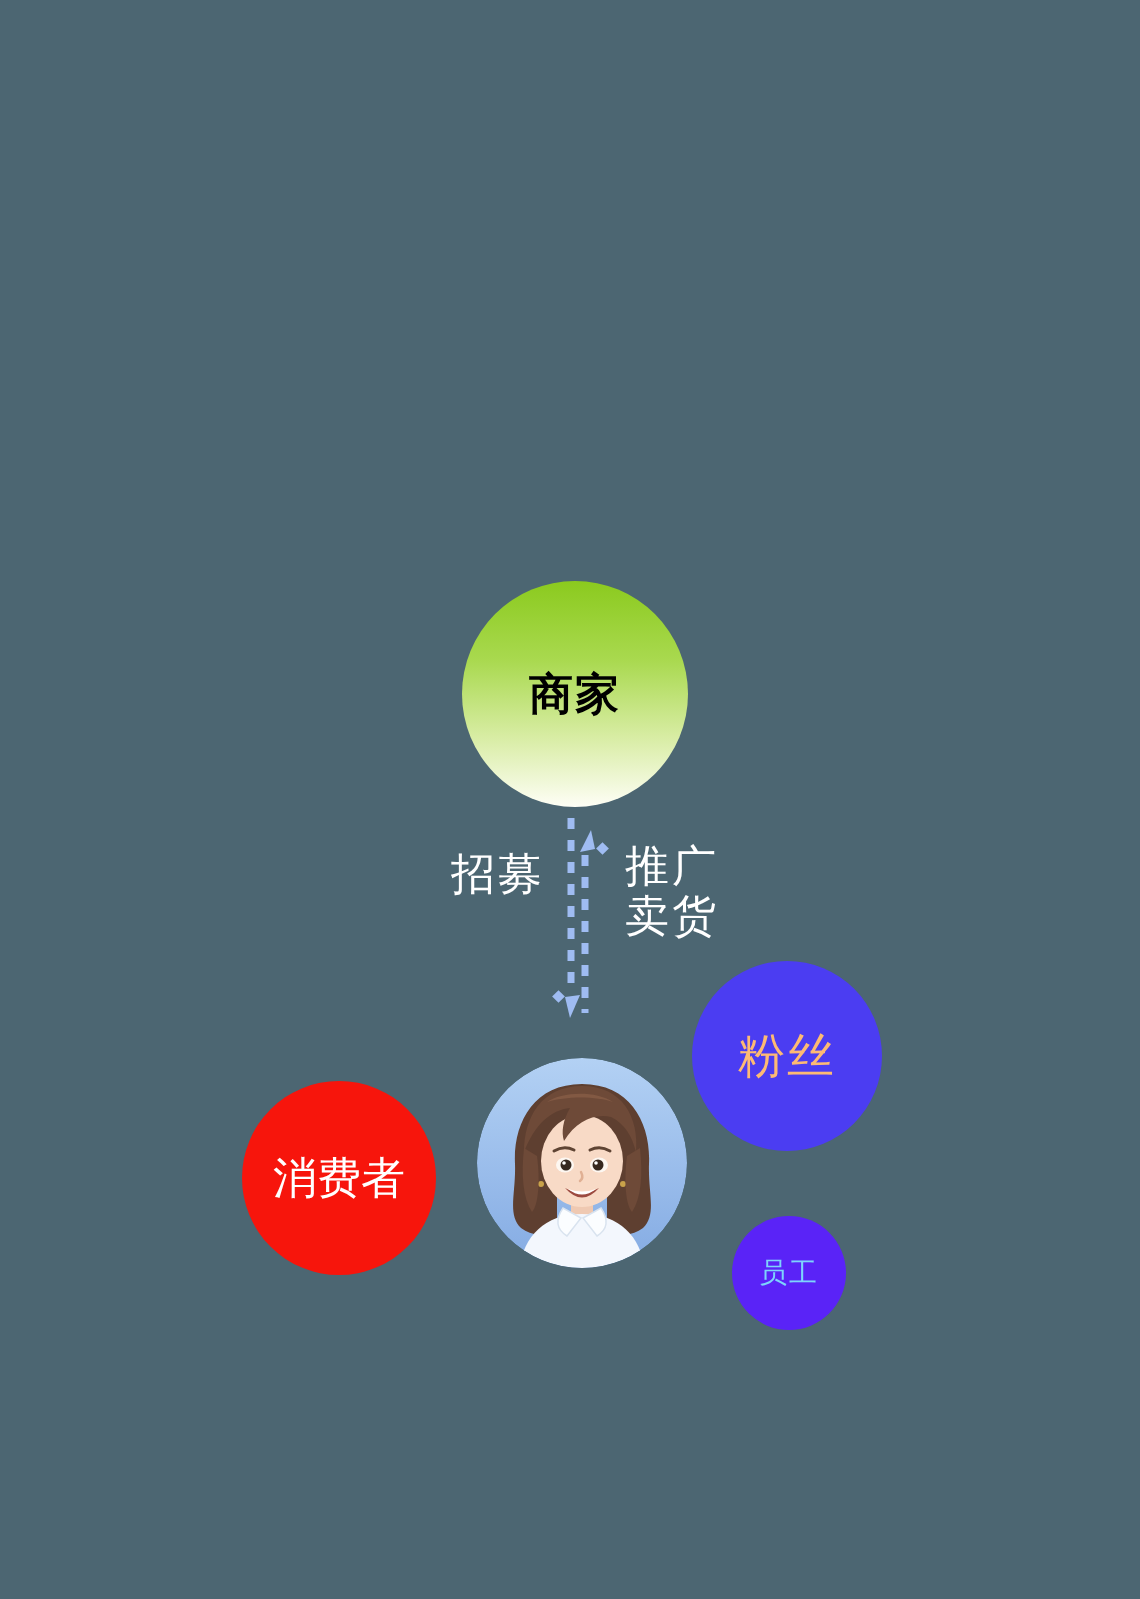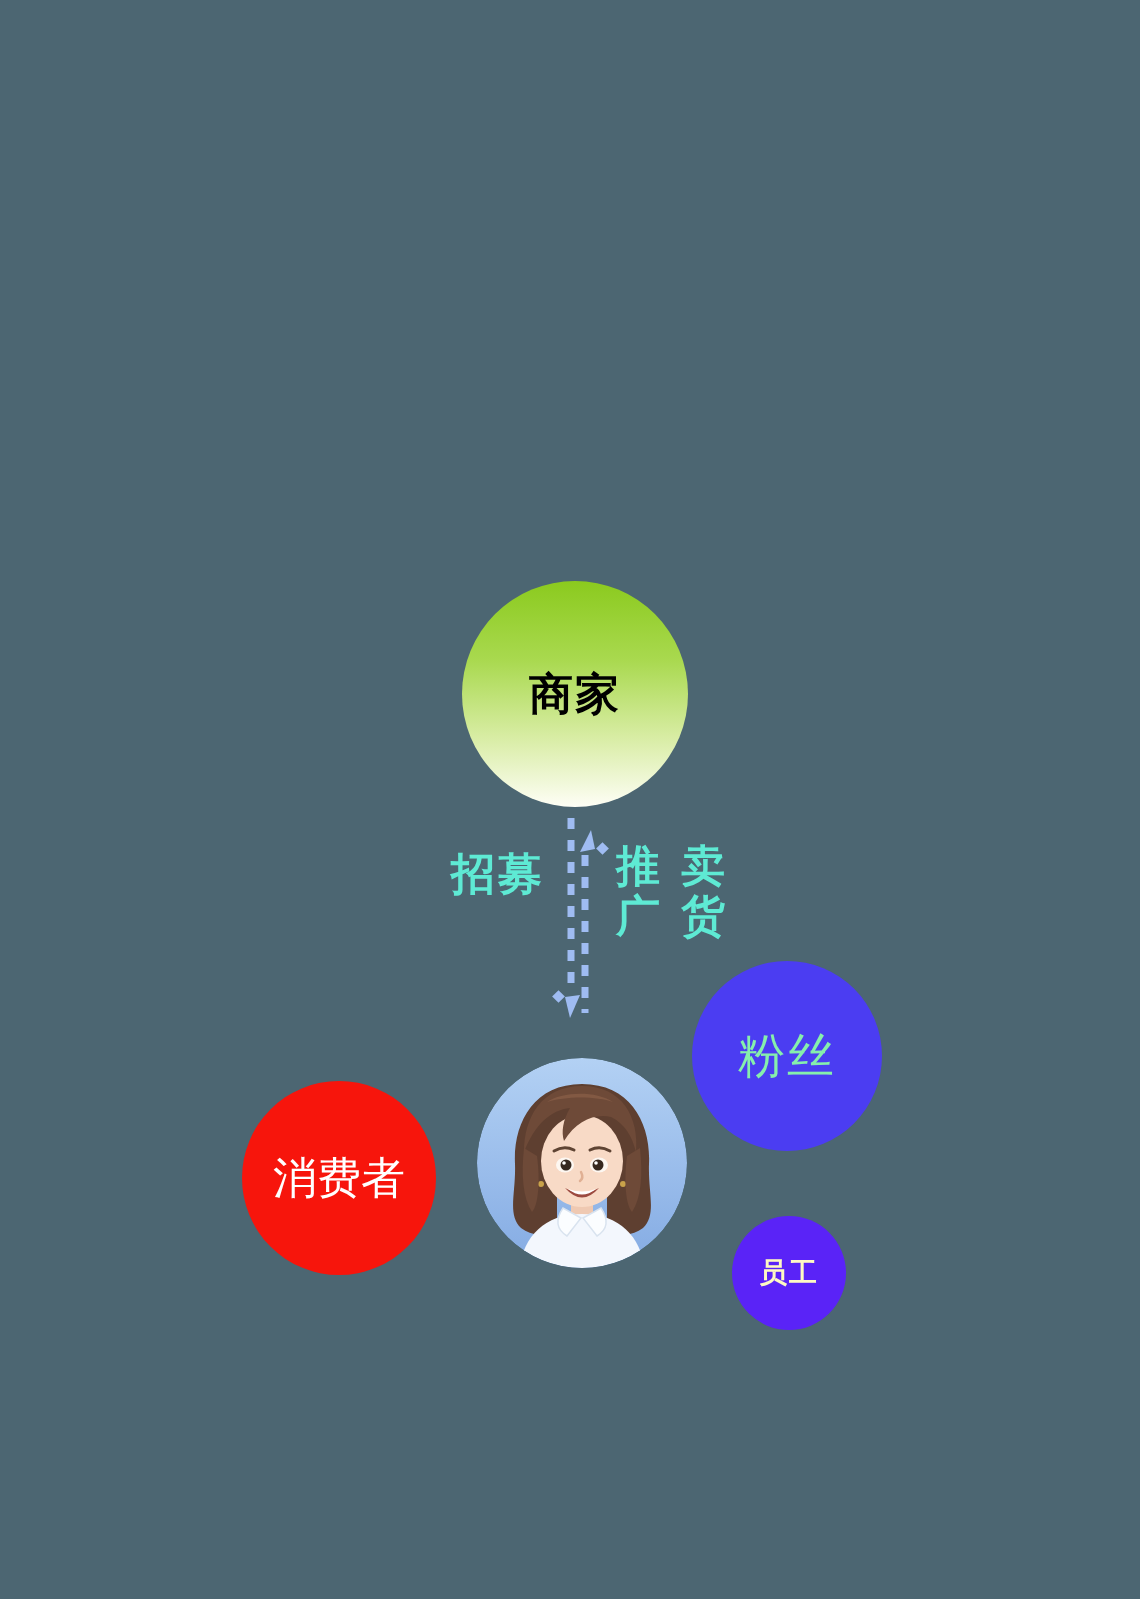--- a/index.html
+++ b/index.html
@@ -50,37 +50,37 @@
     background: #9A38E5;
   }
   .agent .node-label { color: #FFFFFF; font-size: 34px; font-weight: 500; letter-spacing: 1px; }
 
   
   .fans {
     left: 692px; top: 961px;
     width: 190px; height: 190px;
     background: #4B3DF2;
   }
-  .fans .node-label { color: #86efac; font-size: 47px; font-weight: 500; letter-spacing: 2px; }
+  .fans .node-label { color: #fdba74; font-size: 47px; font-weight: 500; letter-spacing: 2px; }
 
   
   .consumer {
     left: 242px; top: 1081px;
     width: 194px; height: 194px;
     background: #F7150C;
   }
   .consumer .node-label { color: #FFFFFF; font-size: 44px; font-weight: 400; }
 
   
   .employee {
     left: 732px; top: 1216px;
     width: 114px; height: 114px;
     background: #5A23F7;
   }
-  .employee .node-label { color: #fef9c3; font-size: 28px; font-weight: 700; letter-spacing: 2px; }
+  .employee .node-label { color: #7dd3fc; font-size: 28px; font-weight: 400; letter-spacing: 2px; }
 
   
   .avatar-wrap {
     position: absolute;
     left: 477px; top: 1058px;
     width: 210px; height: 210px;
     border-radius: 50%;
     overflow: hidden;
     z-index: 3;
   }
@@ -96,35 +96,35 @@
   }
 
   
   .arrows-svg {
     position: absolute;
     left: 540px; top: 800px;
     width: 90px; height: 230px;
   }
   .flow-label {
     position: absolute;
-    color: #5eead4;
+    color: #ffffff;
     font-size: 44px;
-    font-weight: 700;
+    font-weight: 400;
     letter-spacing: 3px;
     text-align: center;
   }
   .flow-recruit {
     left: 433px; top: 845px;
     width: 130px;
   }
   .flow-promote {
     left: 607px; top: 841px;
     width: 130px;
     display: flex;
-    flex-direction: row;
+    flex-direction: column;
     line-height: 50px;
   }
 </style>
 </head>
 <body>
 
 <div class="canvas">
 
   <div class="circle merchant">
     <span class="node-label">商家</span>

